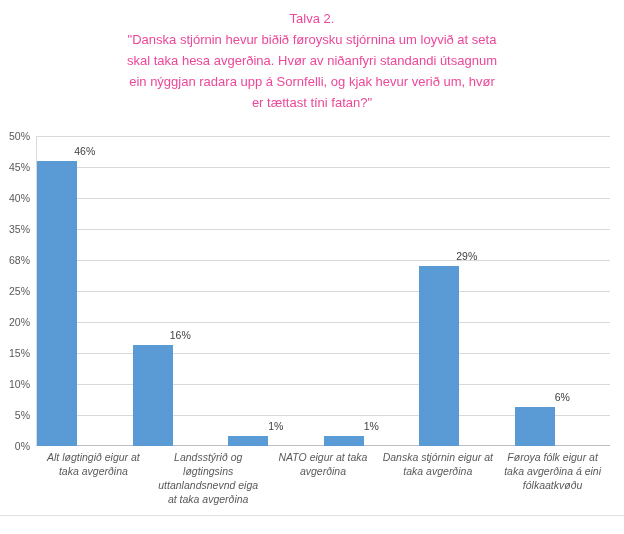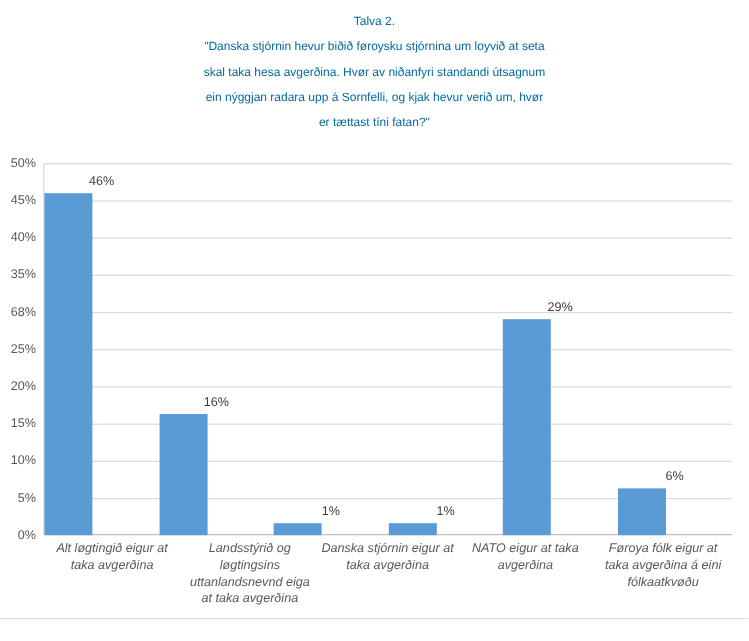--- a/index.html
+++ b/index.html
@@ -23,23 +23,23 @@
 
   
   .title-block {
     position: absolute;
     left: 28px;
     top: 8px;
     width: 568px;
     text-align: center;
   }
   .title-line {
-    font-size: 10px;
+    font-size: 13px;
     line-height: 21px;
-    color: #0369a1;
+    color: #ec4899;
     white-space: pre;
   }
 
   
   .plot-wrap {
     position: absolute;
     left: 0;
     top: 136px;
     width: 624px;
     height: 310px;
@@ -209,19 +209,19 @@
           <div class="bar-value" style="bottom:43px">6%</div>
           <div class="bar" style="height:39px"></div>
         </div>
       </div>
     </div>
   </div>
 
   <div class="x-labels">
     <div class="x-label">Alt løgtingið eigur at taka avgerðina</div>
     <div class="x-label">Landsstýrið og løgtingsins uttanlandsnevnd eiga at taka avgerðina</div>
+    <div class="x-label">NATO eigur at taka avgerðina</div>
     <div class="x-label">Danska stjórnin eigur at taka avgerðina</div>
-    <div class="x-label">NATO eigur at taka avgerðina</div>
     <div class="x-label">Føroya fólk eigur at taka avgerðina á eini fólkaatkvøðu</div>
   </div>
 
   <div class="bottom-rule"></div>
 </div>
 
 </body></html>

